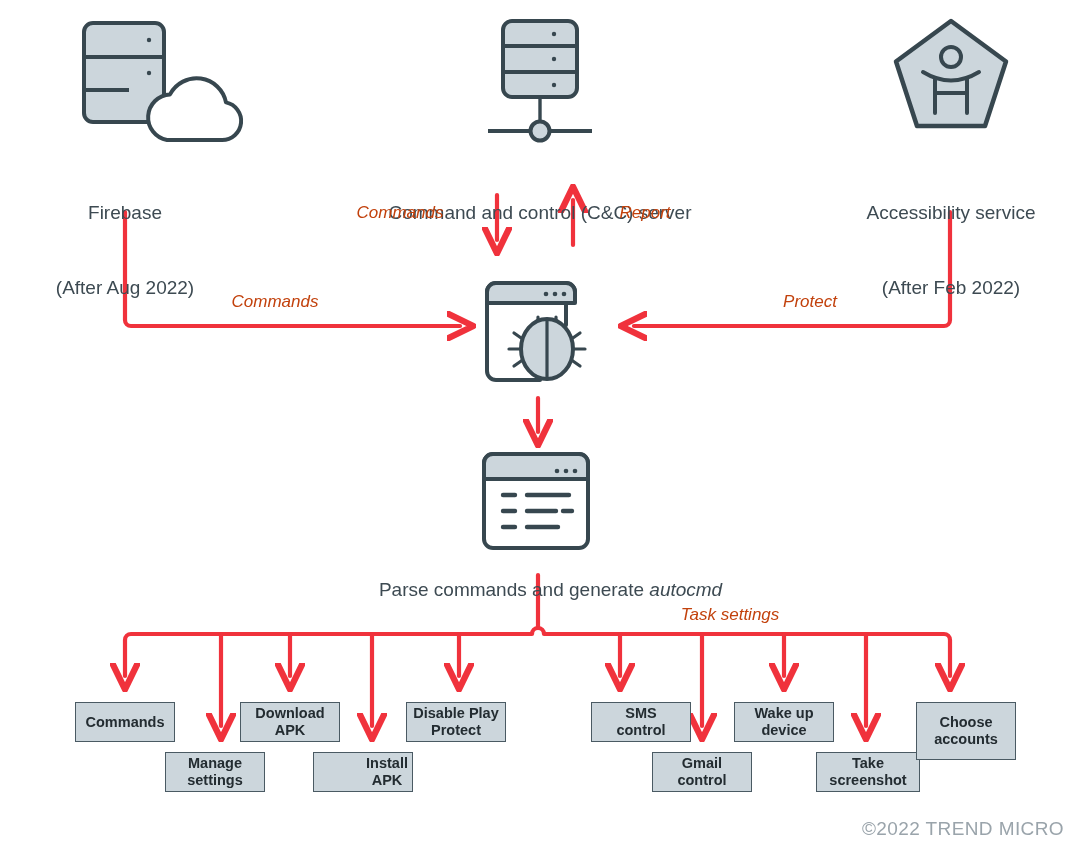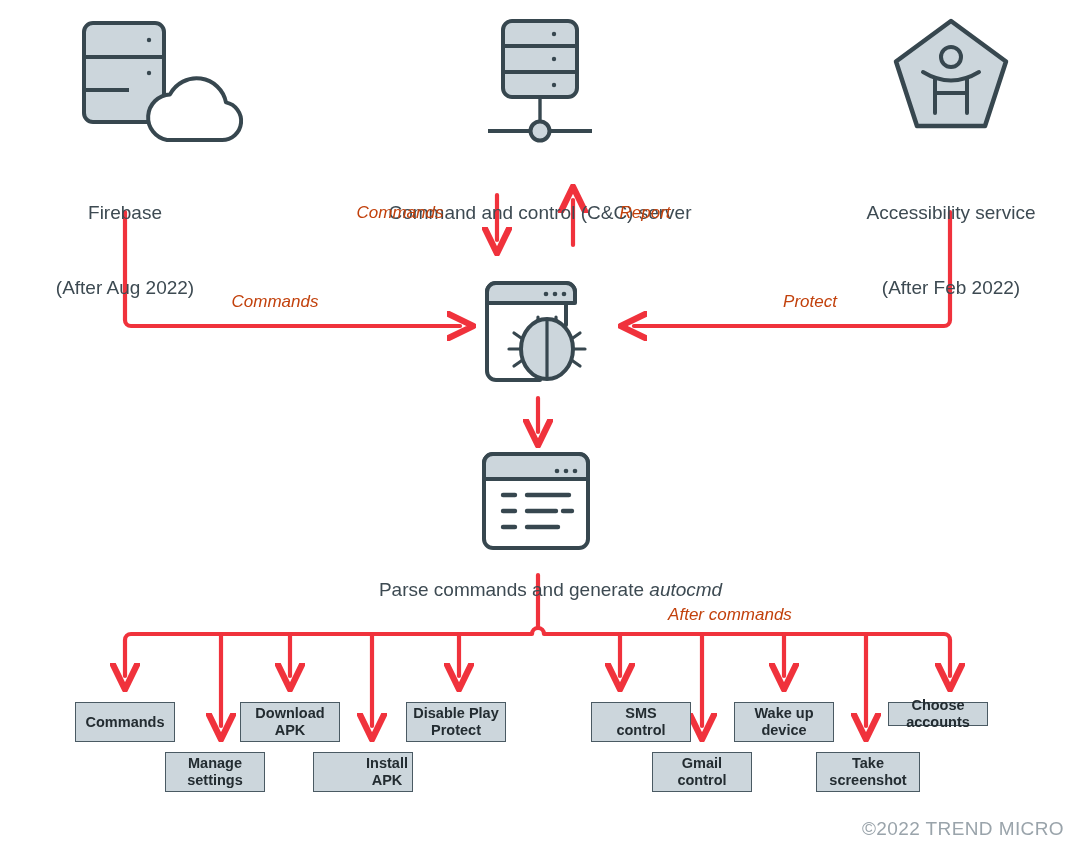--- a/index.html
+++ b/index.html
@@ -160,29 +160,29 @@
   </div>
 
   <div class="lbl parse-label" style="left:230px;top:557px;width:620px;">
     <span>Parse commands and generate </span><i>autocmd</i>
   </div>
 
   <div class="lbl edge-label" style="left:320px;top:203px;width:160px;">Commands</div>
   <div class="lbl edge-label" style="left:585px;top:203px;width:120px;">Report</div>
   <div class="lbl edge-label" style="left:175px;top:292px;width:200px;">Commands</div>
   <div class="lbl edge-label" style="left:730px;top:292px;width:160px;">Protect</div>
-  <div class="lbl edge-label" style="left:610px;top:605px;width:240px;">After commands</div>
+  <div class="lbl edge-label" style="left:610px;top:605px;width:240px;">Task settings</div>
 
   <div class="cmdbox" style="left:75px;top:702px;width:100px;height:40px;">Commands</div>
   <div class="cmdbox" style="left:165px;top:752px;width:100px;height:40px;">Manage<br>settings</div>
   <div class="cmdbox" style="left:240px;top:702px;width:100px;height:40px;">Download<br>APK</div>
   <div class="cmdbox" style="left:313px;top:752px;width:100px;height:40px;padding-left:48px;">Install<br>APK</div>
   <div class="cmdbox" style="left:406px;top:702px;width:100px;height:40px;">Disable Play<br>Protect</div>
 
   <div class="cmdbox" style="left:591px;top:702px;width:100px;height:40px;">SMS<br>control</div>
   <div class="cmdbox" style="left:652px;top:752px;width:100px;height:40px;">Gmail<br>control</div>
   <div class="cmdbox" style="left:734px;top:702px;width:100px;height:40px;">Wake up<br>device</div>
   <div class="cmdbox" style="left:816px;top:752px;width:104px;height:40px;">Take<br>screenshot</div>
-  <div class="cmdbox" style="left:888px;top:702px;width:100px;height:24px;">Choose<br>accounts</div>
+  <div class="cmdbox" style="left:916px;top:702px;width:100px;height:58px;">Choose<br>accounts</div>
 
   <div class="copyright">©2022 TREND MICRO</div>
 
 </div>
 
 </body></html>

